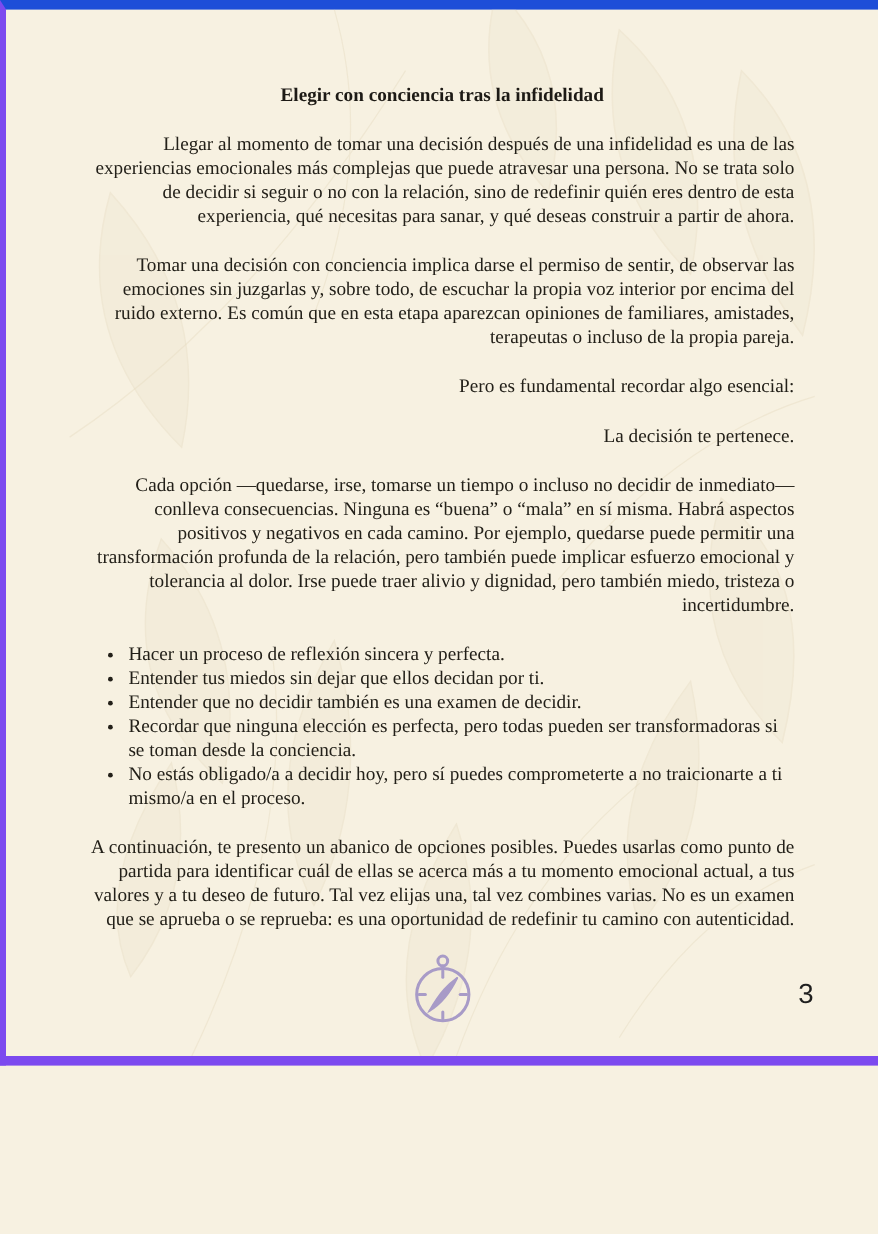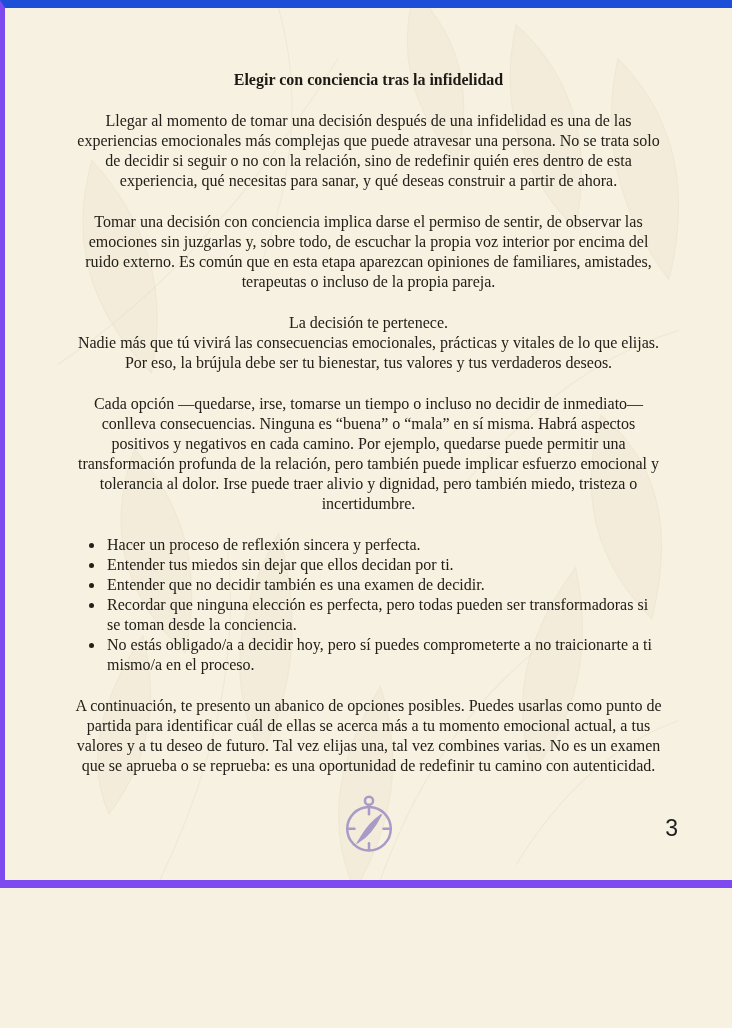--- a/index.html
+++ b/index.html
@@ -35,21 +35,21 @@
     font-weight:bold;
     text-align:center;
     margin:0 0 21px 0;
     line-height:20px;
     color:#1d1a15;
   }
   p.para{
     font-size:16px;
     line-height:20px;
     margin:0 0 21px 0;
-    text-align:center;
+    text-align:right;
   }
   ul.guidance{
     margin:0 0 21px 0;
     padding-left:30px;
     list-style:disc outside;
   }
   ul.guidance li{
     font-size:16px;
     line-height:20px;
     padding-left:2px;
@@ -98,24 +98,24 @@
     </g>
   </svg>
 
   <div class="content">
     <h1 class="title">Elegir con conciencia tras la infidelidad</h1>
 
     <p class="para">Llegar al momento de tomar una decisión después de una infidelidad es una de las experiencias emocionales más complejas que puede atravesar una persona. No se trata solo de decidir si seguir o no con la relación, sino de redefinir quién eres dentro de esta experiencia, qué necesitas para sanar, y qué deseas construir a partir de ahora.</p>
 
     <p class="para">Tomar una decisión con conciencia implica darse el permiso de sentir, de observar las emociones sin juzgarlas y, sobre todo, de escuchar la propia voz interior por encima del ruido externo. Es común que en esta etapa aparezcan opiniones de familiares, amistades, terapeutas o incluso de la propia pareja.</p>
 
+    <p class="para">Pero es fundamental recordar algo esencial:</p>
 
     <p class="para">
       <span>La decisión te pertenece.</span><br>
-      <span>Nadie más que tú vivirá las consecuencias emocionales, prácticas y vitales de lo que elijas. Por eso, la brújula debe ser tu bienestar, tus valores y tus verdaderos deseos.</span>
     </p>
 
     <p class="para">Cada opción —quedarse, irse, tomarse un tiempo o incluso no decidir de inmediato— conlleva consecuencias. Ninguna es “buena” o “mala” en sí misma. Habrá aspectos positivos y negativos en cada camino. Por ejemplo, quedarse puede permitir una transformación profunda de la relación, pero también puede implicar esfuerzo emocional y tolerancia al dolor. Irse puede traer alivio y dignidad, pero también miedo, tristeza o incertidumbre.</p>
 
 
     <ul class="guidance">
       <li>Hacer un proceso de reflexión sincera y perfecta.</li>
       <li>Entender tus miedos sin dejar que ellos decidan por ti.</li>
       <li>Entender que no decidir también es una examen de decidir.</li>
       <li>Recordar que ninguna elección es perfecta, pero todas pueden ser transformadoras si se toman desde la conciencia.</li>

